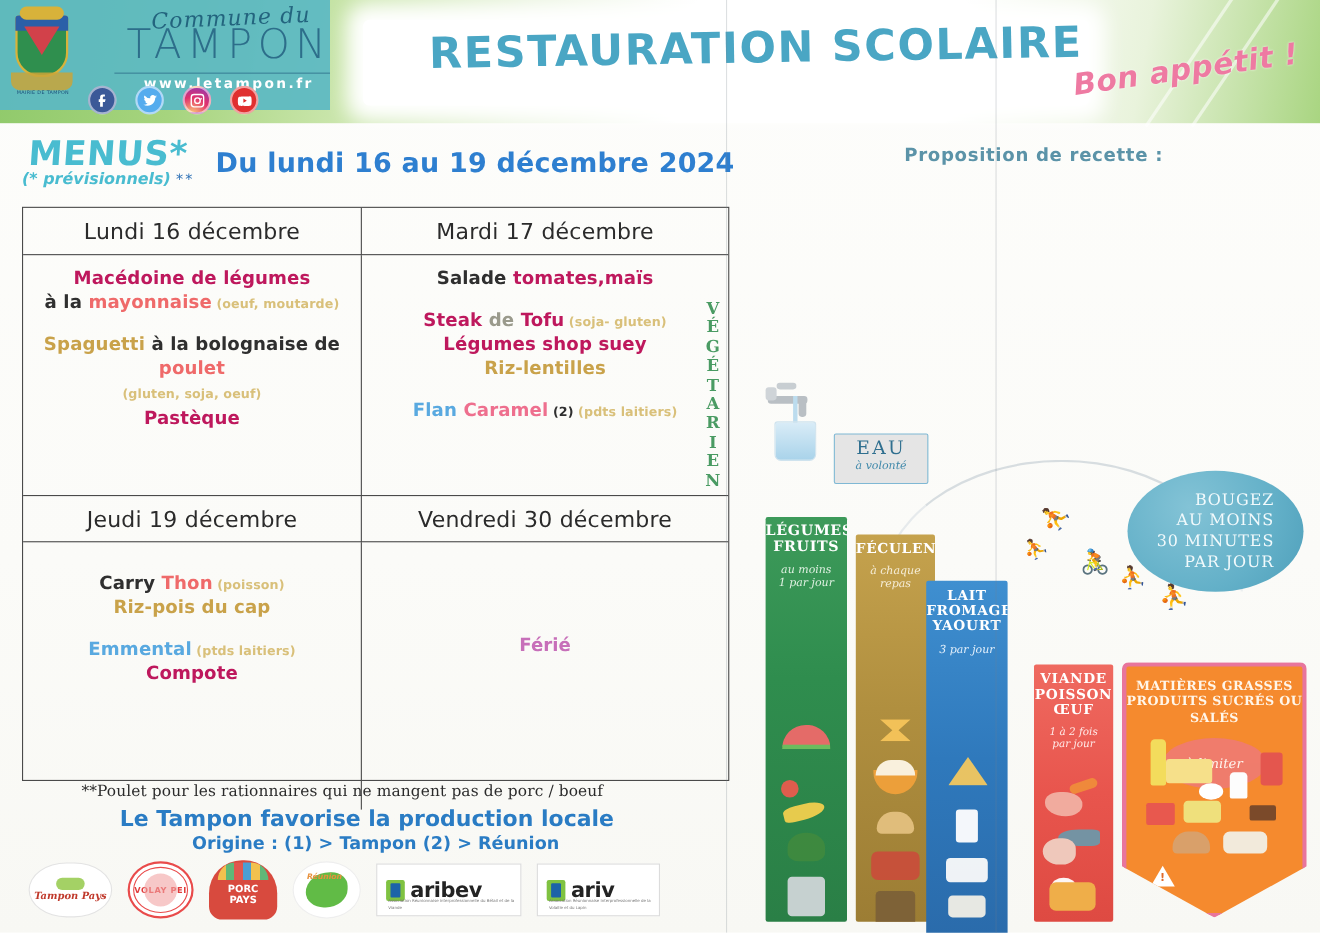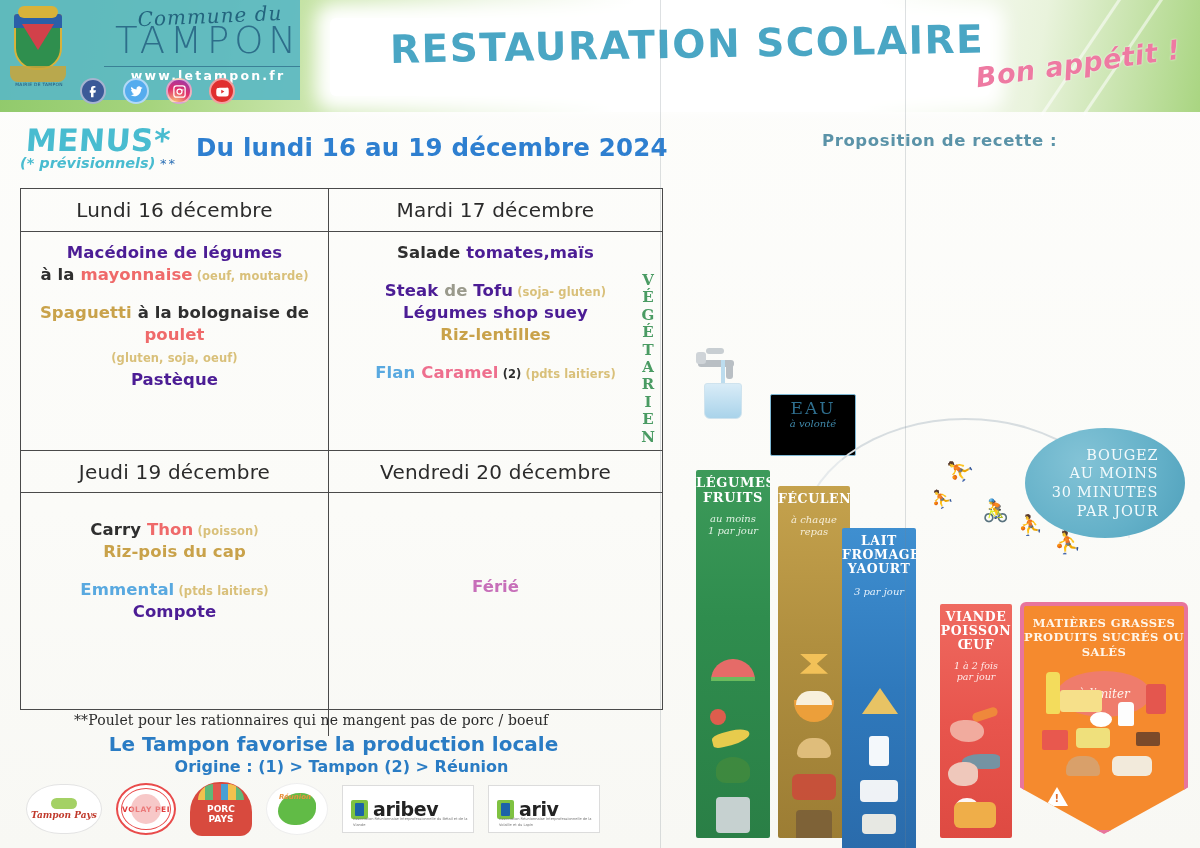--- a/index.html
+++ b/index.html
@@ -80,21 +80,21 @@
   .day-title{font-size:20px;color:#2b2b2b;font-weight:400;letter-spacing:.2px;
      font-family:"DejaVu Sans","Liberation Sans",sans-serif;}
   .body-cell{height:218px;padding:10px 6px 4px;position:relative;}
   .row2 .head-cell{border-top:1.6px solid #4a4a4a;}
   .row2 .body-cell{height:243px;}
 
   .mline{text-align:center;font-size:16.5px;font-weight:700;line-height:1.34;letter-spacing:.1px;}
   .msmall{font-size:11.5px;font-weight:700;letter-spacing:.1px;}
   .gap{height:16px;}
 
-  .c-green{color:#4c1d95;}
+  .c-green{color:#be185d;}
   .c-dark{color:#2f2f2f;} .c-red{color:#ef6a6a;} .c-pink{color:#ee6f8e;}
   .c-tan{color:#d9c07a;} .c-gold{color:#c9a24a;} .c-blue{color:#59a9e0;} .c-grey{color:#9a9a8c;}
 
   .veg-col{position:absolute;right:3px;top:40px;width:22px;text-align:center;}
   .veg-col span{display:block;font-size:15px;font-weight:700;color:#4a9b63;line-height:1.16;
      font-family:"DejaVu Serif","Liberation Serif",serif;}
 
   .ferie{margin-top:74px;text-align:center;font-size:16.5px;font-weight:700;color:#c76fb9;}
 
   
@@ -134,22 +134,22 @@
   
   .poster{position:absolute;left:690px;top:340px;width:500px;height:500px;z-index:6;}
   .tap{position:absolute;left:6px;top:18px;width:54px;height:32px;}
   .tap .pipe{position:absolute;left:2px;top:2px;width:36px;height:7px;background:#b9bfc4;border-radius:3px;}
   .tap .up{position:absolute;left:0px;top:-6px;width:10px;height:12px;background:#cfd4d8;border-radius:3px;}
   .tap .spout{position:absolute;left:30px;top:7px;width:7px;height:14px;background:#b9bfc4;border-radius:0 0 3px 3px;}
   .tap .handle{position:absolute;left:10px;top:-10px;width:18px;height:6px;background:#c8ced2;border-radius:3px;}
   .water{position:absolute;left:31px;top:20px;width:4px;height:26px;background:#bcdcee;}
   .glass{position:absolute;left:14px;top:43px;width:38px;height:36px;background:linear-gradient(180deg,#d9ecf7,#a9d3ea);
      border:1.5px solid #cfe3ee;border-radius:3px 3px 6px 6px;}
-  .eau-box{position:absolute;left:80px;top:54px;width:86px;height:62px;border:1.6px solid #7fb8d4;
-     background:#000000;border-radius:2px;text-align:center;padding-top:3px;}
+  .eau-box{position:absolute;left:68px;top:54px;width:86px;height:46px;border:1.6px solid #7fb8d4;
+     background:#e5e5e5;border-radius:2px;text-align:center;padding-top:3px;}
   .eau-box .t1{font-size:17px;color:#2f6f8f;letter-spacing:2px;font-family:"DejaVu Serif",serif;}
   .eau-box .t2{font-size:10px;color:#3f88aa;font-style:italic;font-family:"DejaVu Serif",serif;}
 
   .arc{position:absolute;left:110px;top:78px;width:330px;height:120px;border-top:2px solid #d7dde0;
      border-radius:50% / 100% 100% 0 0;border-left:2px solid #e6eaec;border-right:2px solid #eceff0;
      border-bottom:none;}
   .bougez{position:absolute;left:335px;top:88px;width:160px;height:110px;border-radius:50%;
      background:radial-gradient(circle at 35% 30%,#83c3d6 0%,#63b0c8 60%,#4e9fba 100%);
      display:flex;align-items:center;justify-content:center;text-align:center;}
   .bougez div{font-size:14.5px;color:#f2fafc;line-height:1.28;letter-spacing:.8px;font-family:"DejaVu Serif",serif;text-align:right;}
@@ -315,21 +315,21 @@
         <div class="gap"></div>
         <div class="mline"><span class="c-blue">Flan </span><span class="c-pink">Caramel</span><span class="c-dark msmall"> (2)</span><span class="c-tan msmall">  (pdts laitiers)</span></div>
       </div>
   </div>
 
   <div class="trow row2">
     <div class="tcell col-a head-cell">
       <span class="day-title">Jeudi 19 décembre</span>
     </div>
     <div class="tcell col-b head-cell">
-      <span class="day-title">Vendredi 20 décembre</span>
+      <span class="day-title">Vendredi 30 décembre</span>
     </div>
   </div>
 
   <div class="trow row2">
     <div class="tcell col-a body-cell" id="cell-jeudi">
         <div class="gap"></div>
         <div class="mline"><span class="c-dark">Carry </span><span class="c-red">Thon</span><span class="c-tan msmall">  (poisson)</span></div>
         <div class="mline"><span class="c-gold">Riz-pois du cap</span></div>
         <div class="gap"></div>
         <div class="mline"><span class="c-blue">Emmental</span><span class="c-tan msmall">  (ptds laitiers)</span></div>

